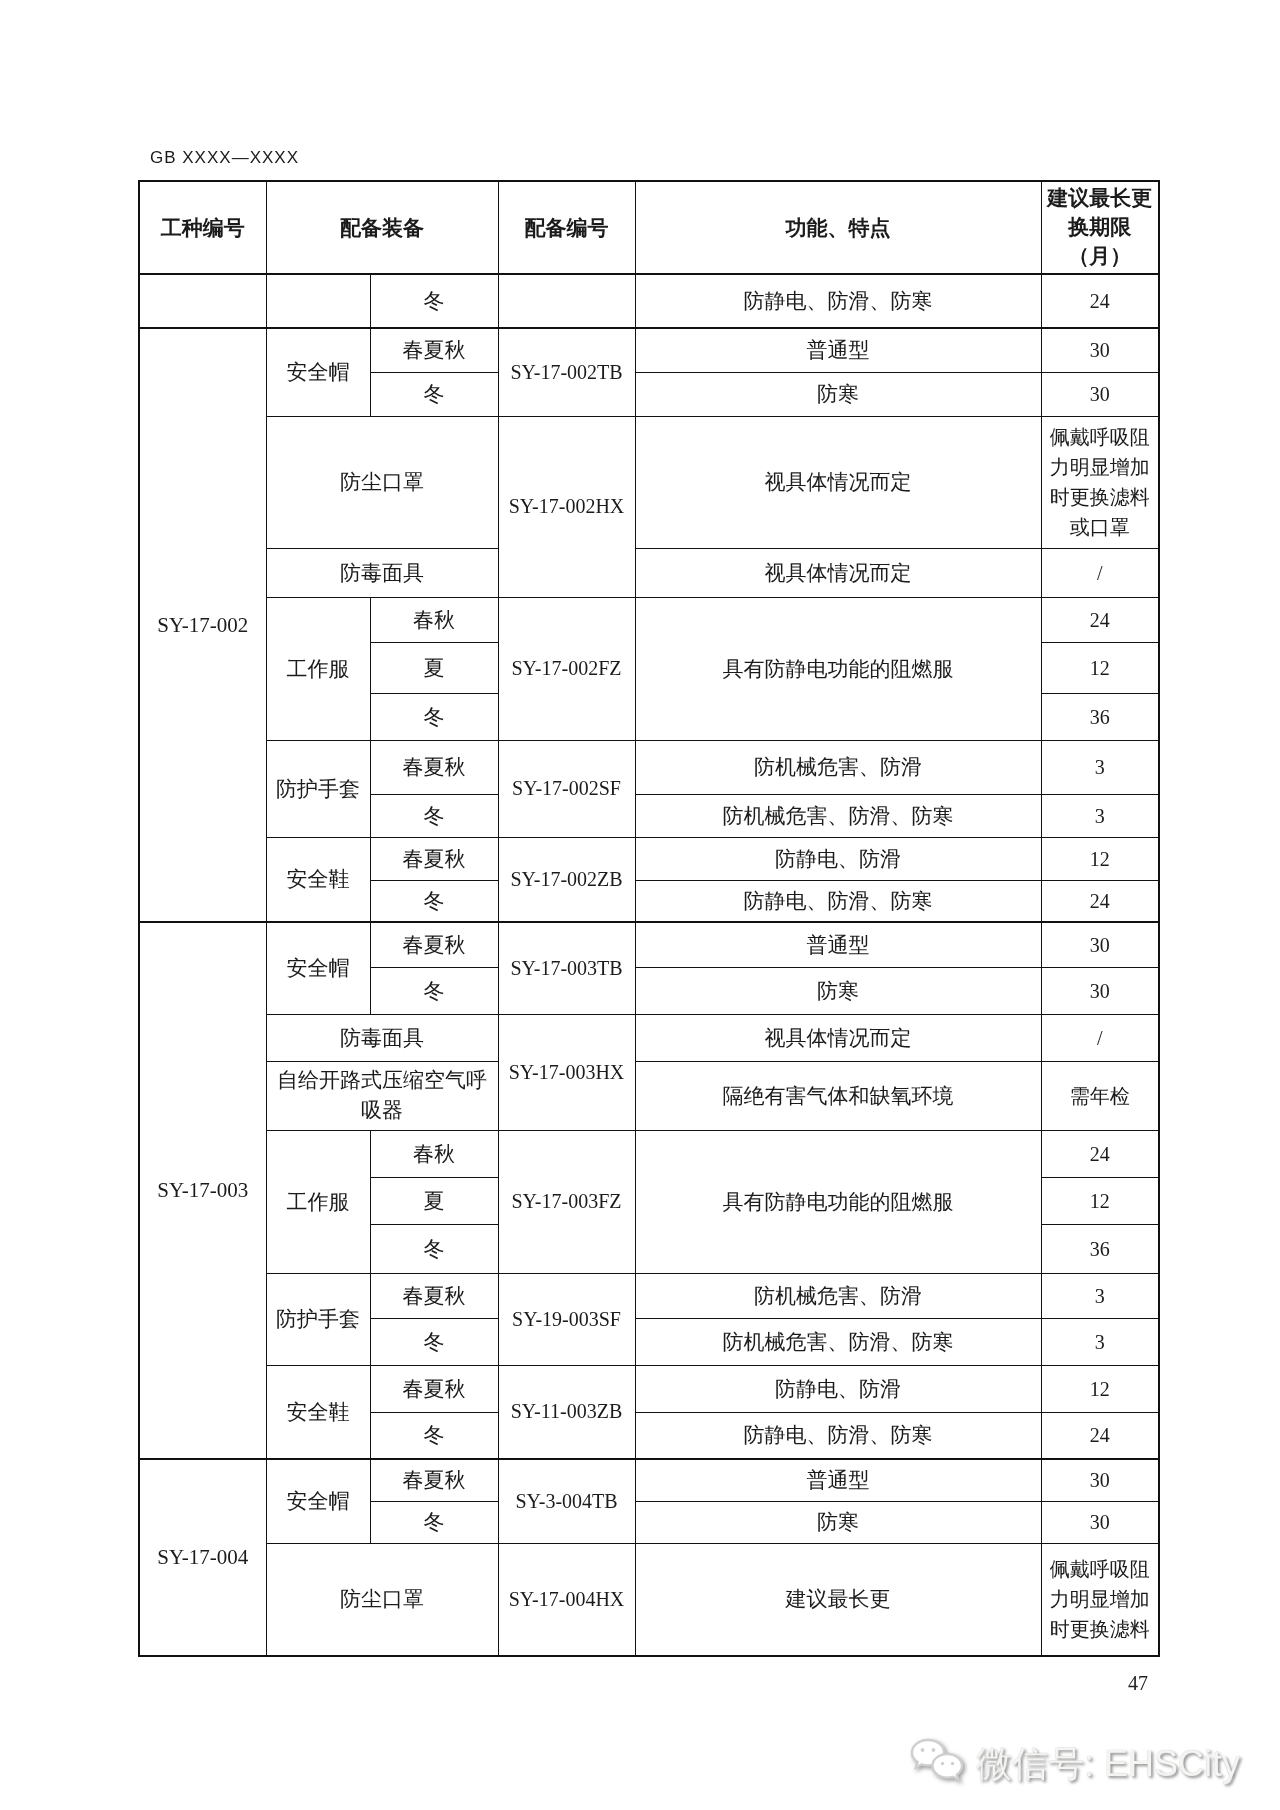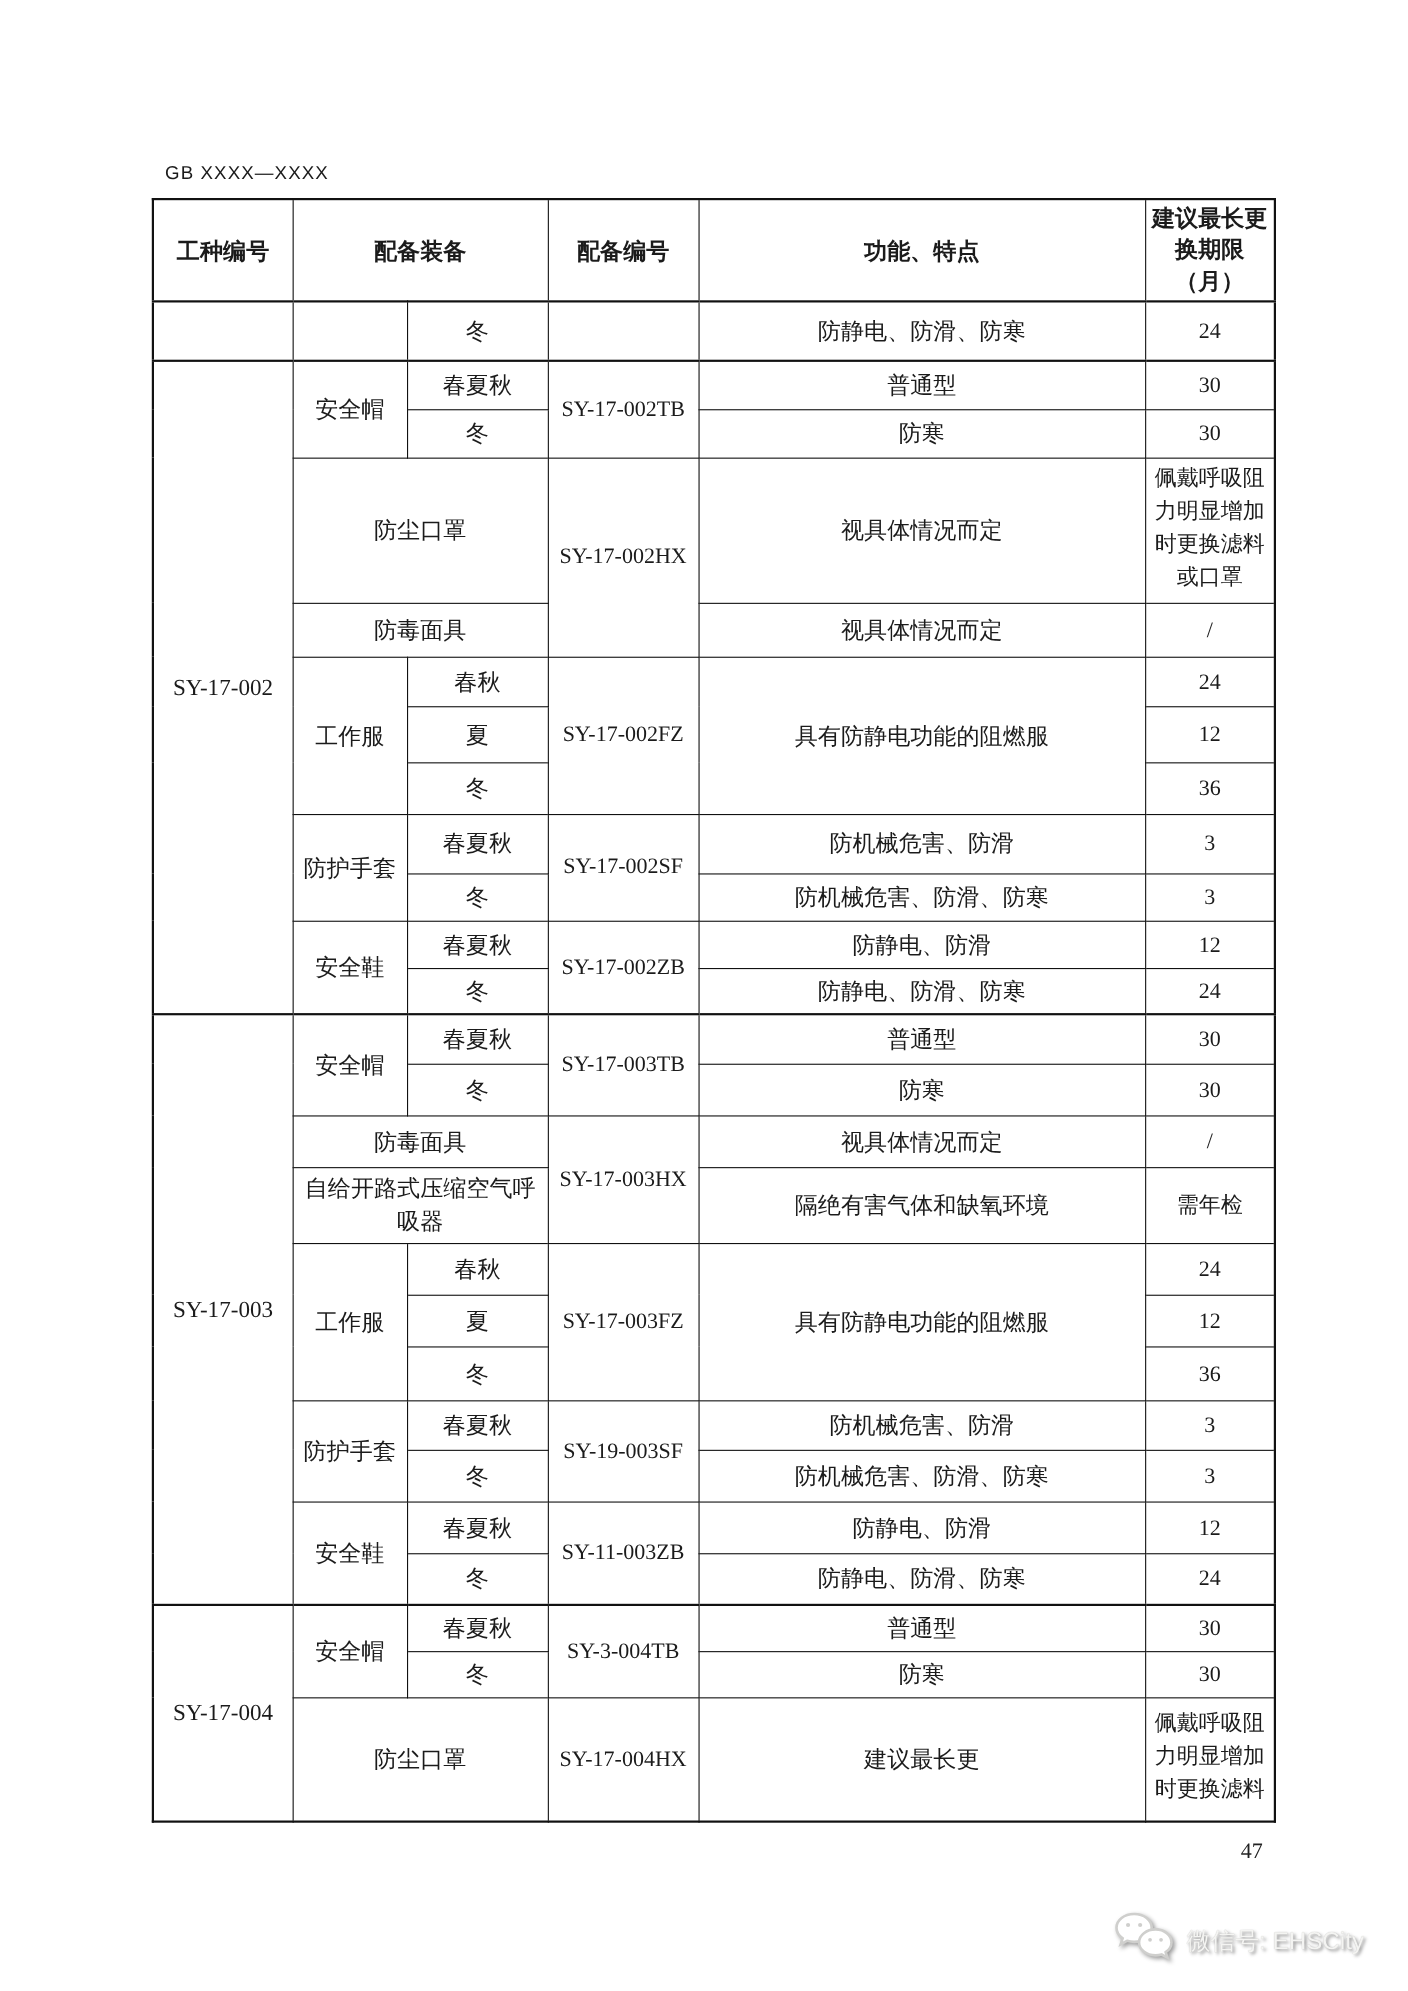--- a/index.html
+++ b/index.html
@@ -25,34 +25,34 @@
     font-weight:normal;
   }
   table.ppe thead th{
     font-weight:bold;font-size:21px;
     border-bottom:2.5px solid #111;
   }
   tr.block-start td{border-top:2.5px solid #111;}
   td.func{text-align:left;padding-left:10px;}
   td.code, td.period{font-size:20px;}
   td.period{line-height:1.5;margin-top:24px;}
-  td.wrap5{word-break:break-all;line-height:1.5;padding:2px 4px;font-family:Liberation Mono, monospace;}
+  td.wrap5{word-break:break-all;line-height:1.5;padding:2px 4px;}
   td.equip2{word-break:break-all;line-height:1.4;padding:2px;}
   .hdr-line{line-height:29px;}
   .page-number{
     position:absolute;right:132px;top:1652px;
     font-size:20px;color:#222;margin-top:20px;
   }
   .footer-watermark{
     position:absolute;right:40px;top:1736px;
     display:flex;align-items:center;gap:10px;
   }
   .footer-watermark .wm-text{
     font-family:"Liberation Sans","DejaVu Sans",sans-serif;
-    font-size:22px;color:#f4f4f2;
+    font-size:36px;color:#f4f4f2;
     text-shadow:2px 2px 3px #8f8f8f, 0 0 1px #c2c2c0;
     white-space:nowrap;
   }
   .wechat-svg{filter:drop-shadow(2px 2px 2px #9a9a9a);}
 </style>
 </head>
 <body>
 
 <div class="doc-code">GB XXXX—XXXX</div>
 

